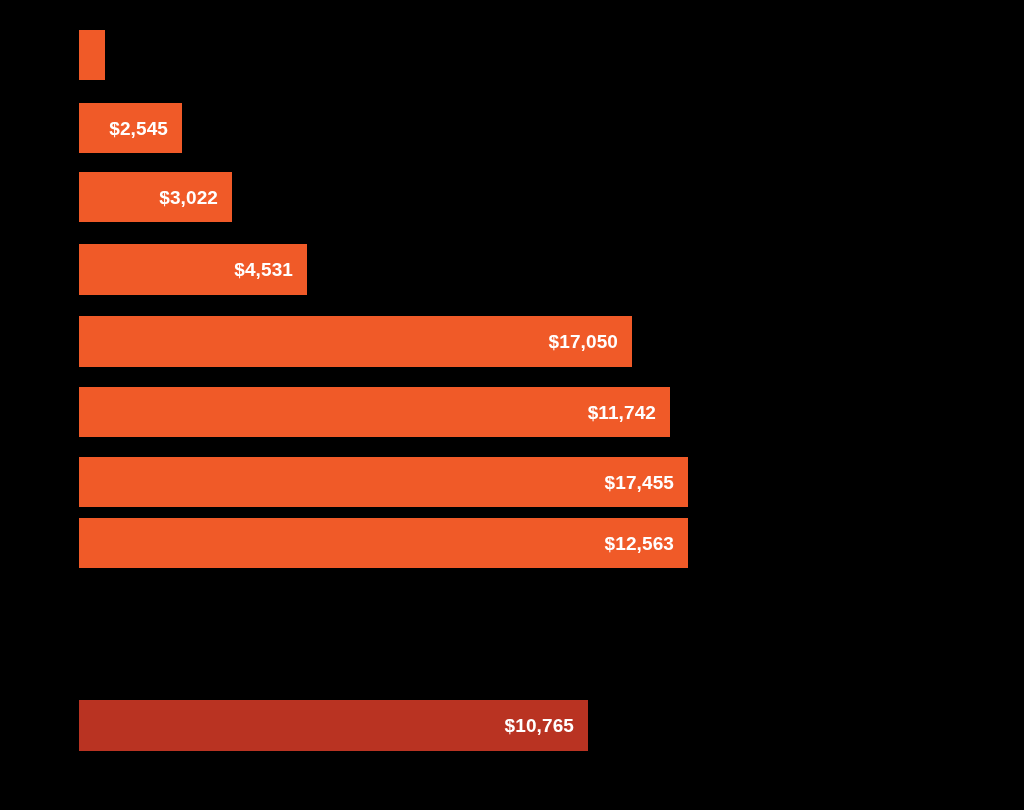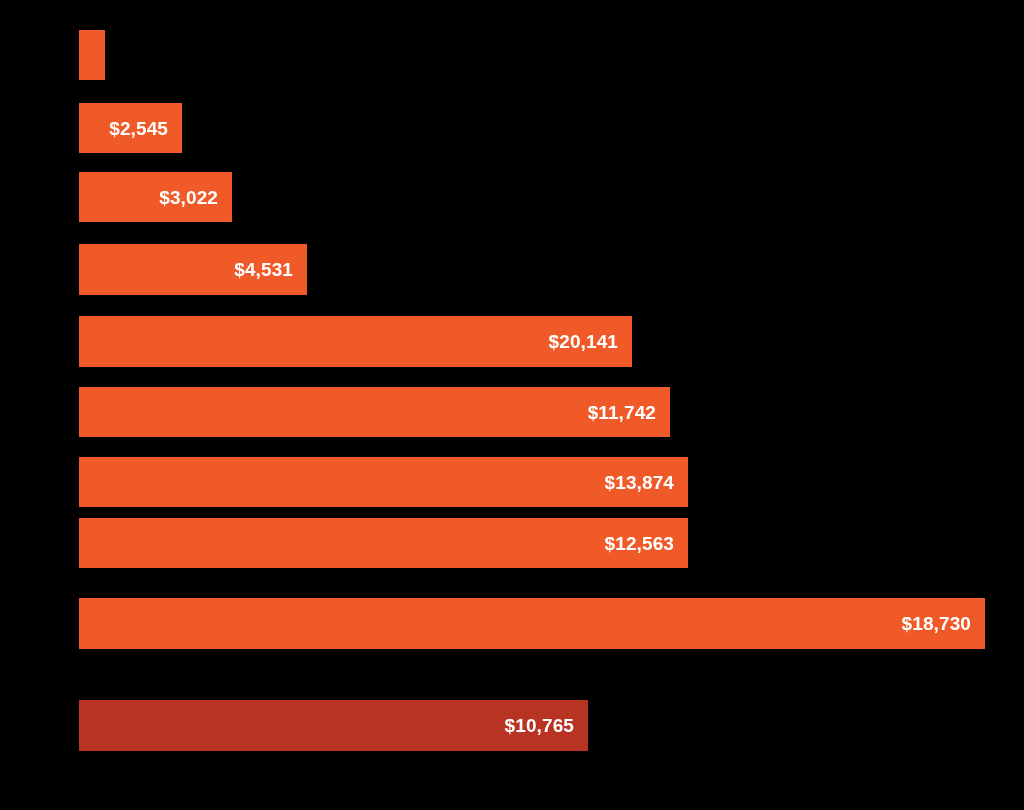--- a/index.html
+++ b/index.html
@@ -70,41 +70,36 @@
           <span class="bar-label">$3,022</span>
         </div>
       </div>
       <div class="bar-row" style="top: 244px; height: 51px;">
         <div class="bar" style="left: 79px; width: 228px; background: rgb(240, 90, 40); padding-left: 40px;">
           <span class="bar-label">$4,531</span>
         </div>
       </div>
       <div class="bar-row" style="top: 316px; height: 51px;">
         <div class="bar" style="left: 79px; width: 553px; background: rgb(240, 90, 40);">
-          <span class="bar-label">$20,141</span>
+          <span class="bar-label">$17,050</span>
         </div>
       </div>
       <div class="bar-row" style="top: 387px; height: 50px;">
         <div class="bar" style="left: 79px; width: 591px; background: rgb(240, 90, 40);">
           <span class="bar-label">$11,742</span>
         </div>
       </div>
       <div class="bar-row" style="top: 457px; height: 50px;">
         <div class="bar" style="left: 79px; width: 609px; background: rgb(240, 90, 40);">
-          <span class="bar-label">$13,874</span>
+          <span class="bar-label">$17,455</span>
         </div>
       </div>
       <div class="bar-row" style="top: 518px; height: 50px;">
         <div class="bar" style="left: 79px; width: 609px; background: rgb(240, 90, 40);">
           <span class="bar-label">$12,563</span>
-        </div>
-      </div>
-      <div class="bar-row" style="top: 598px; height: 51px;">
-        <div class="bar" style="left: 79px; width: 906px; background: rgb(240, 90, 40);">
-          <span class="bar-label">$18,730</span>
         </div>
       </div>
       <div class="bar-row" style="top: 668px; height: 51px;">
         <div class="bar" style="left: 79px; width: 509px; background: rgb(185, 51, 34); margin-top: 32px;">
           <span class="bar-label">$10,765</span>
         </div>
       </div>
     </div>
 </div>
 

